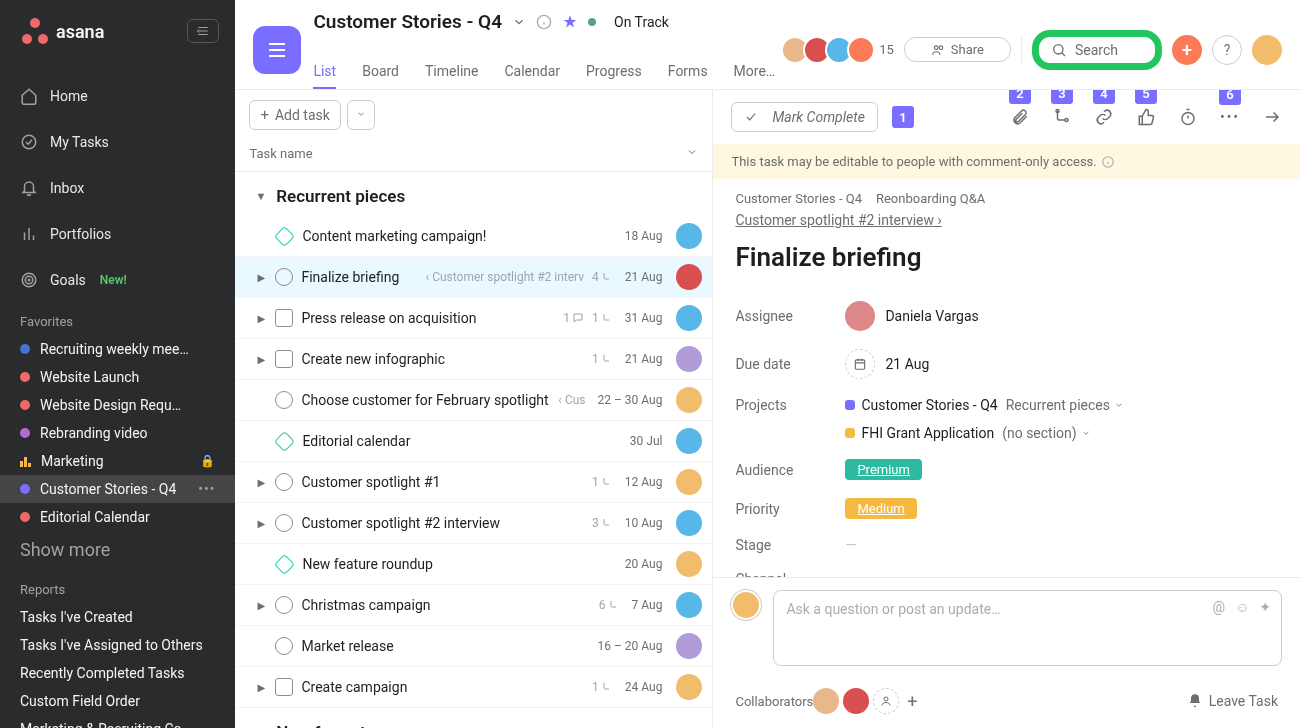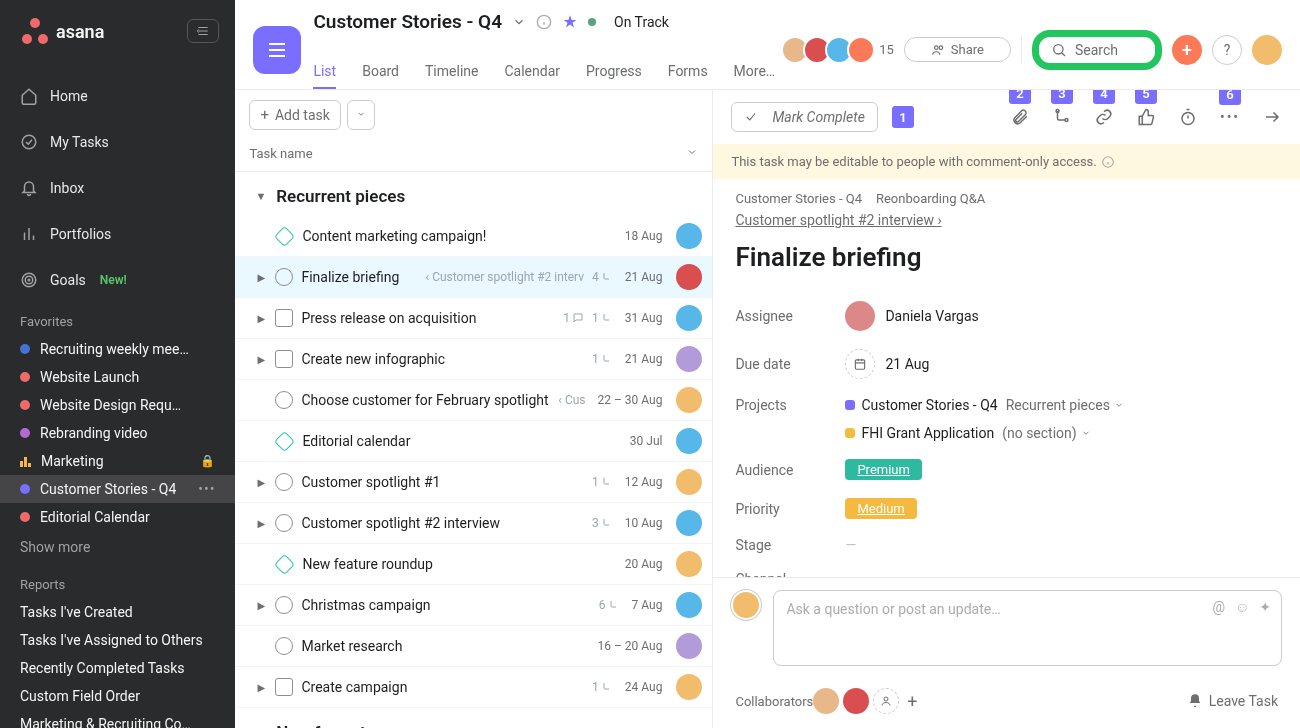--- a/index.html
+++ b/index.html
@@ -24,21 +24,21 @@
 .fav-item { display: flex; align-items: center; gap: 10px; padding: 6px 20px; cursor:pointer; white-space: nowrap; overflow:hidden; text-overflow:ellipsis;}
 .fav-item.active { background:#454547; }
 .fav-dot { width:10px; height:10px; border-radius:50%; flex-shrink:0; }
 .fav-bars { display:flex; gap:1px; align-items:flex-end; height:12px; }
 .fav-bars span{ width:3px; background:#f7b84b;}
 .fav-bars span:nth-child(1){height:6px;}
 .fav-bars span:nth-child(2){height:10px;}
 .fav-bars span:nth-child(3){height:4px;}
 .lock-icon { margin-left:auto; color:#a2a0a2; font-size:12px;}
 .more-icon { margin-left:auto; color:#a2a0a2; font-size:14px; letter-spacing:1px;}
-.showmore { padding: 8px 20px; color:#a2a0a2; font-size:14px; cursor:pointer;}
+.showmore { padding: 8px 20px; color:#a2a0a2; font-size:18px; cursor:pointer;}
 .report-item { padding: 6px 20px; cursor:pointer; white-space:nowrap; overflow:hidden; text-overflow:ellipsis;}
 
 
 .main { flex:1; display:flex; flex-direction:column; height:728px; }
 .topbar { padding: 10px 18px 0 18px; border-bottom:1px solid #edeae9; }
 .topbar-row1 { display:flex; align-items:center; gap:12px; }
 .proj-icon { width:48px; height:48px; border-radius:12px; background:#796eff; display:flex; align-items:center; justify-content:center; }
 .proj-icon svg { stroke:#fff; }
 .proj-title-wrap { display:flex; flex-direction:column; }
 .proj-title-line { display:flex; align-items:center; gap:10px; }
@@ -414,21 +414,21 @@
             <span class="task-name">Christmas campaign</span> 
             <span class="task-sub">6 <svg width="12" height="12" viewBox="0 0 24 24" style="stroke:#9ca6af">
                 <path d="M6 4v10a2 2 0 002 2h8"></path>
               </svg></span>
             <span class="due">7 Aug</span>
             <span class="row-av" style="background:#57b7e8"></span>
           </div>
           <div class="task-row">
             <span class="task-caret"></span>
             <span class="check"></span>
-            <span class="task-name">Market research</span> 
+            <span class="task-name">Market release</span> 
             <span class="due">16 – 20 Aug</span>
             <span class="row-av" style="background:#b19cd9"></span>
           </div>
           <div class="task-row">
             <span class="task-caret">▶</span>
             <span class="check milestone"></span>
             <span class="task-name">Create campaign</span> 
             <span class="task-sub">1 <svg width="12" height="12" viewBox="0 0 24 24" style="stroke:#9ca6af">
                 <path d="M6 4v10a2 2 0 002 2h8"></path>
               </svg></span>

